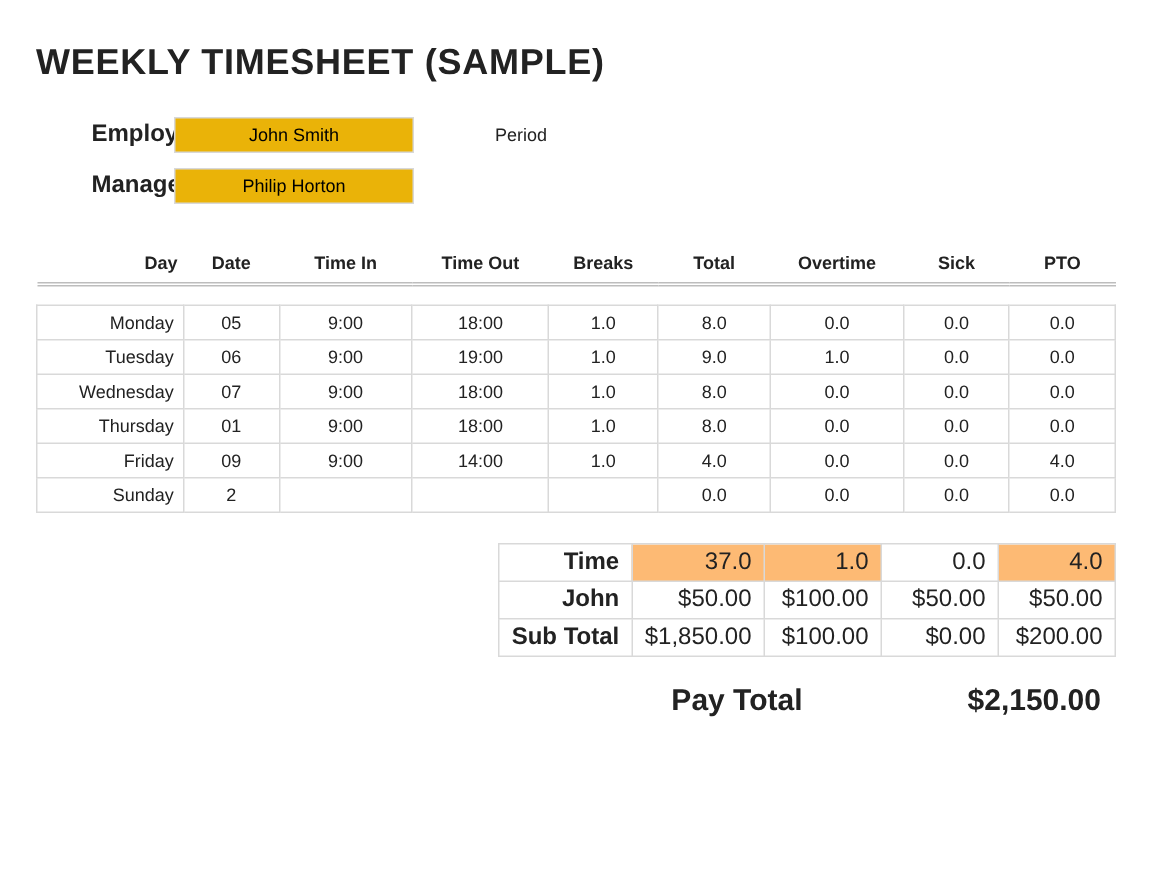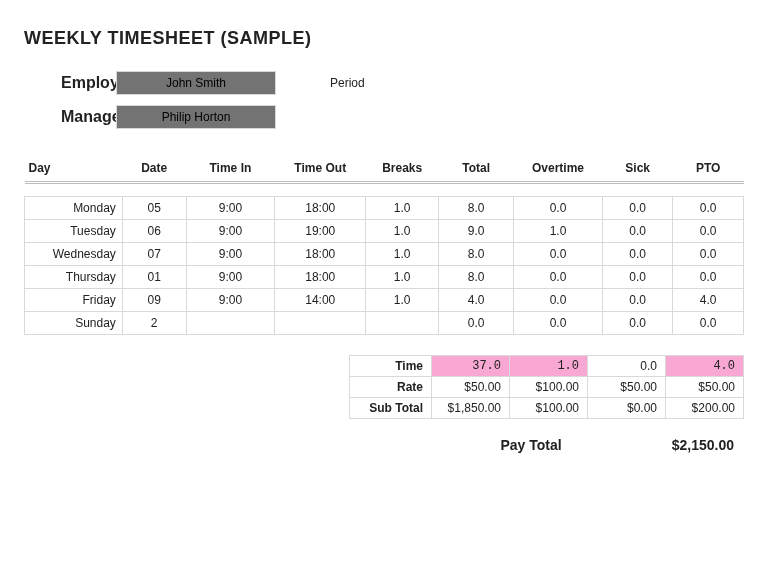--- a/index.html
+++ b/index.html
@@ -7,42 +7,42 @@
   body {
     font-family: Verdana, Geneva, sans-serif;
     font-size: 12px;
     color: #222;
     width: 768px;
     height: 582px;
     background: #fff;
     padding: 28px 24px 20px 24px;
   }
   .title {
-    font-size: 18px;
+    font-size: 24px;
     font-weight: 900;
     letter-spacing: 0.5px;
     margin-bottom: 22px;
   }
   .meta-row {
     display: flex;
     align-items: center;
     gap: 14px;
     margin-bottom: 10px;
   }
   .meta-label {
     width: 78px;
     font-weight: 700;
     font-size: 16px;
     padding-left: 37px;
   }
   .meta-input {
     font-family: inherit;
     font-size: 12px;
     text-align: center;
-    background: #737373;
+    background: #eab308;
     border: 1px solid #d8d8d8;
     padding: 4px 6px;
     height: 24px;
   }
   .meta-input.employee, .meta-input.manager { width: 160px; }
   .meta-row .period-label { width: 60px; font-weight: 400; font-size: 12px; margin-left: 40px; }
   .meta-input.period { width: 250px; }
 
   table.sheet {
     width: 100%;
@@ -50,21 +50,21 @@
     margin-top: 26px;
     table-layout: fixed;
   }
   table.sheet th {
     font-weight: 700;
     font-size: 12px;
     padding: 6px 4px;
     text-align: center;
     border-bottom: 3px double #bdbdbd;
   }
-  table.sheet th:first-child { text-align: left; padding-left: 4px; }
+  table.sheet th:first-child { text-align: right; padding-left: 4px; }
   table.sheet tbody tr.spacer td {
     height: 14px;
     border: none;
   }
   table.sheet td {
     border: 1px solid #d9d9d9;
     padding: 4px 6px;
     text-align: center;
     font-size: 12px;
     height: 22px;
@@ -85,39 +85,39 @@
     display: flex;
     justify-content: flex-end;
     margin-top: 20px;
   }
   table.summary {
     border-collapse: collapse;
   }
   table.summary td, table.summary th {
     border: 1px solid #d9d9d9;
     padding: 3px 8px;
-    font-size: 12px;
+    font-size: 16px;
     text-align: right;
     height: 20px;
   }
   table.summary th.rowlabel {
     font-weight: 700;
     text-align: right;
     min-width: 82px;
   }
   table.summary td { min-width: 78px; }
-  table.summary td.hl { background: #f9a8d4; font-family: Liberation Mono, monospace; }
+  table.summary td.hl { background: #fdba74; }
 
   .paytotal-row {
     display: flex;
     justify-content: flex-end;
     gap: 110px;
     margin-top: 18px;
     font-weight: 800;
-    font-size: 14px;
+    font-size: 20px;
     padding-right: 10px;
   }
 </style>
 </head>
 <body>
 
 <div class="title">WEEKLY TIMESHEET (SAMPLE)</div>
 
 <div class="meta-row">
   <div class="meta-label">Employee</div>
@@ -231,21 +231,21 @@
   <table class="summary">
     <tbody>
         <tr>
       <th class="rowlabel">Time</th>
       <td class="hl">37.0</td>
       <td class="hl">1.0</td>
       <td>0.0</td>
       <td class="hl">4.0</td>
     </tr>
     <tr>
-      <th class="rowlabel">Rate</th>
+      <th class="rowlabel">John</th>
       <td>$50.00</td>
       <td>$100.00</td>
       <td>$50.00</td>
       <td>$50.00</td>
     </tr>
     <tr>
       <th class="rowlabel">Sub Total</th>
       <td>$1,850.00</td>
       <td>$100.00</td>
       <td>$0.00</td>

